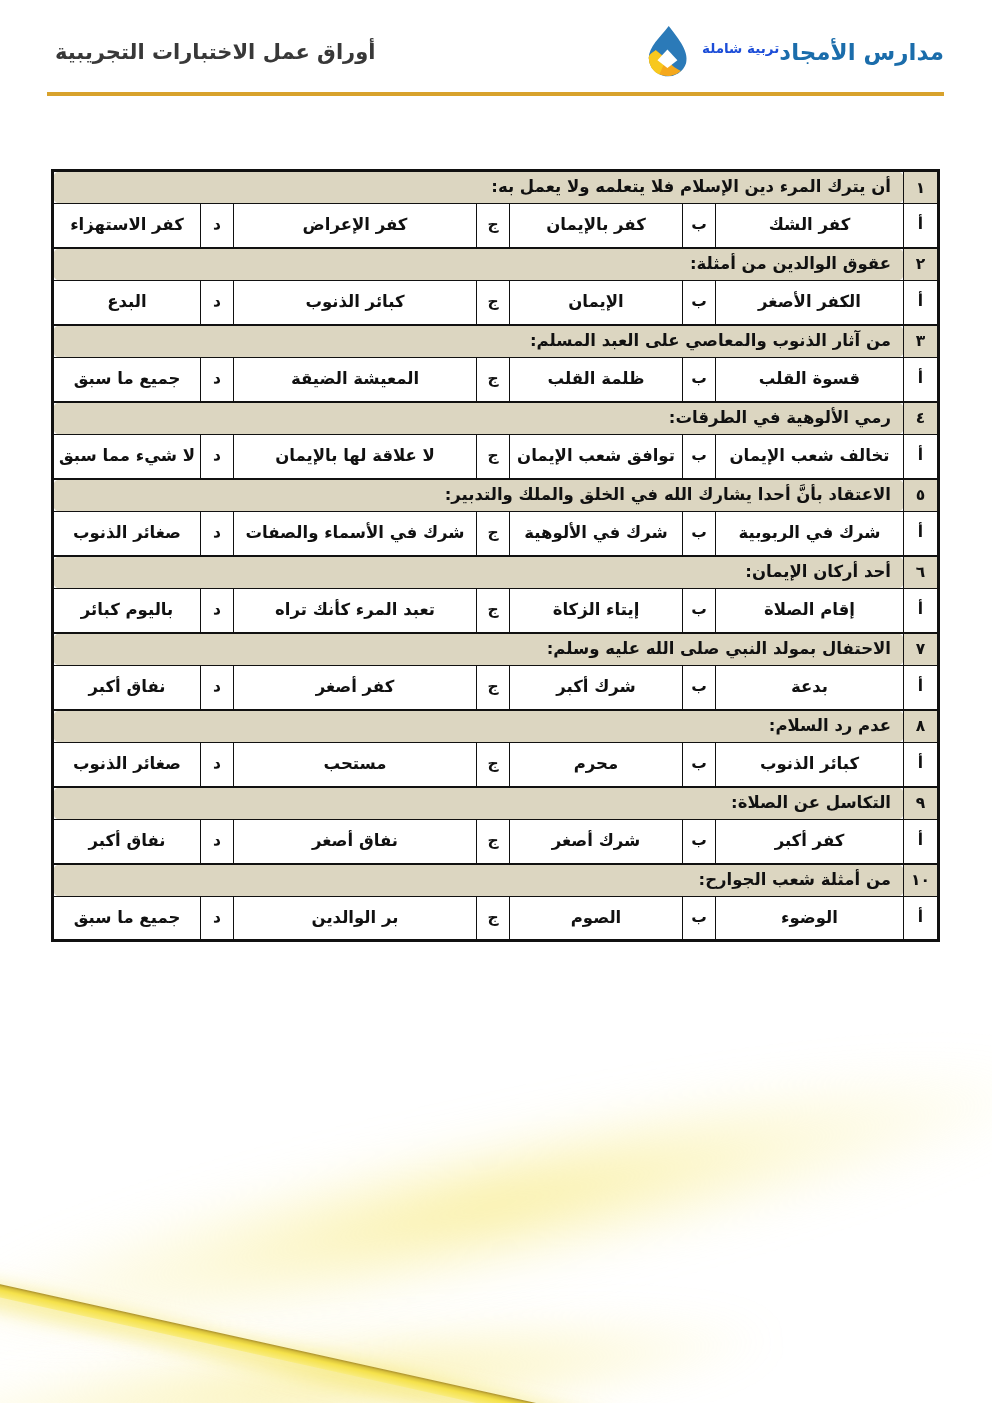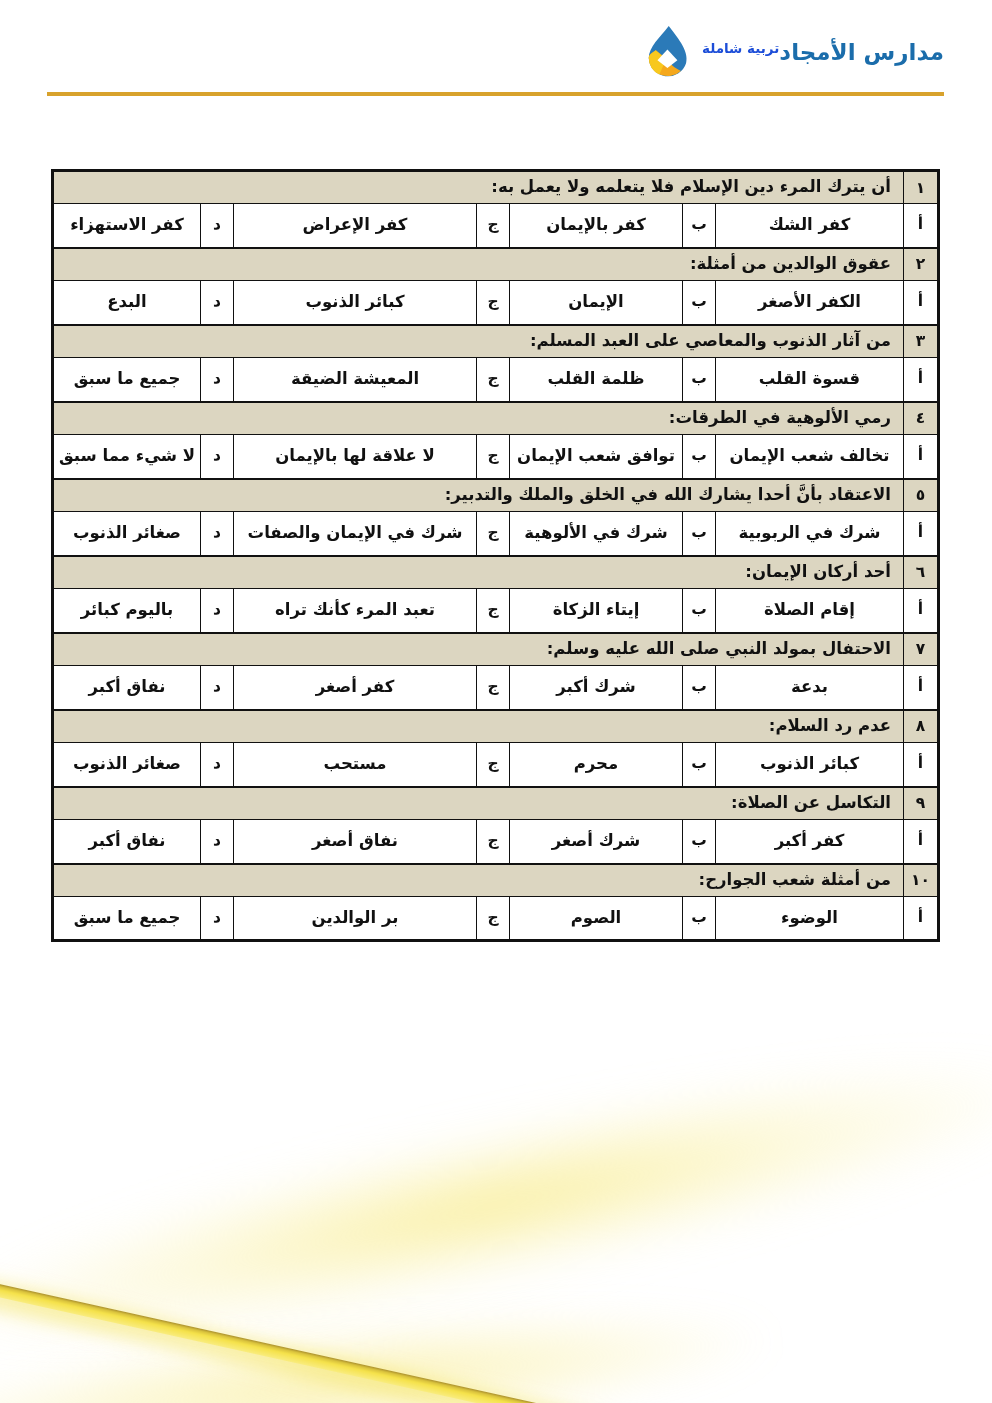--- a/index.html
+++ b/index.html
@@ -33,21 +33,21 @@
     border:3px solid #111;
   }
   table.quiz td {
     border:1px solid #111; vertical-align:middle;
     font-weight:bold; color:#111; overflow:hidden; white-space:nowrap;
   }
   tr.q-row td {
     background:#dcd6c1; height:33px; font-size:16.5px;
     border-top:2.5px solid #111;
   }
-  tr.q-row td.q-text { text-align:right; padding:0 12px 2px 4px; }
+  tr.q-row td.q-text { text-align:right; padding:0 12px 2px 4px;border-radius:8px; }
   tr.q-row td.q-num { text-align:center; font-size:15.5px; }
   tr.opt-row td {
     background:#ffffff; height:44px; font-size:16.5px;
     border-bottom:2.5px solid #111; text-align:center; padding:0 3px 2px 3px;
   }
   tr.opt-row td.letter { font-size:15.5px; }
 
   
   .swoosh { position:absolute; pointer-events:none; }
   .swoosh-glow-main {
@@ -79,20 +79,21 @@
         <div class="logo-name">مدارس الأمجاد</div>
         <div class="logo-tagline">تربية شاملة</div>
       </div>
       <svg class="logo-mark" viewBox="0 0 60 64">
         <path d="M32 2 C22 15 9 26 9 39 a22 21.5 0 0 0 43 6 C56 30 40 13 32 2 Z" fill="#2b7ab8"></path>
         <path d="M9 39 a22 21.5 0 0 0 37 15 C39 50 33 46 30 40 L17 30 C13 33 9 35 9 39 Z" fill="#f5a81c"></path>
         <path d="M9 39 a22 21.5 0 0 0 12 19 C24 53 26 46 29 41 L17 30 C13 33 9 35 9 39 Z" fill="#f8c81e"></path>
         <path d="M30.5 29 L42 41.5 L30.5 50.5 L19 41.5 Z" fill="#ffffff"></path>
       </svg>
     </div>
+    <div class="page-title">أوراق عمل الاختبارات التجريبية</div>
   </div>
   <div class="gold-rule"></div>
 
   <table class="quiz" dir="rtl">
     <colgroup>
       <col style="width:35px">
         <col style="width:188px">
       <col style="width:33px">
         <col style="width:173px">
       <col style="width:33px">
@@ -164,21 +165,21 @@
     <tr class="q-row">
       <td class="q-num">٥</td>
       <td class="q-text" colspan="7">الاعتقاد بأنَّ أحدا يشارك الله في الخلق والملك والتدبير:</td>
     </tr>
     <tr class="opt-row">
       <td class="letter">أ</td>
       <td class="opt">شرك في الربوبية</td>
       <td class="letter">ب</td>
       <td class="opt">شرك في الألوهية</td>
       <td class="letter">ج</td>
-      <td class="opt">شرك في الإيمان والصفات</td>
+      <td class="opt">شرك في الأسماء والصفات</td>
       <td class="letter">د</td>
       <td class="opt">صغائر الذنوب</td>
     </tr>
 
     <tr class="q-row">
       <td class="q-num">٦</td>
       <td class="q-text" colspan="7">أحد أركان الإيمان:</td>
     </tr>
     <tr class="opt-row">
       <td class="letter">أ</td>

